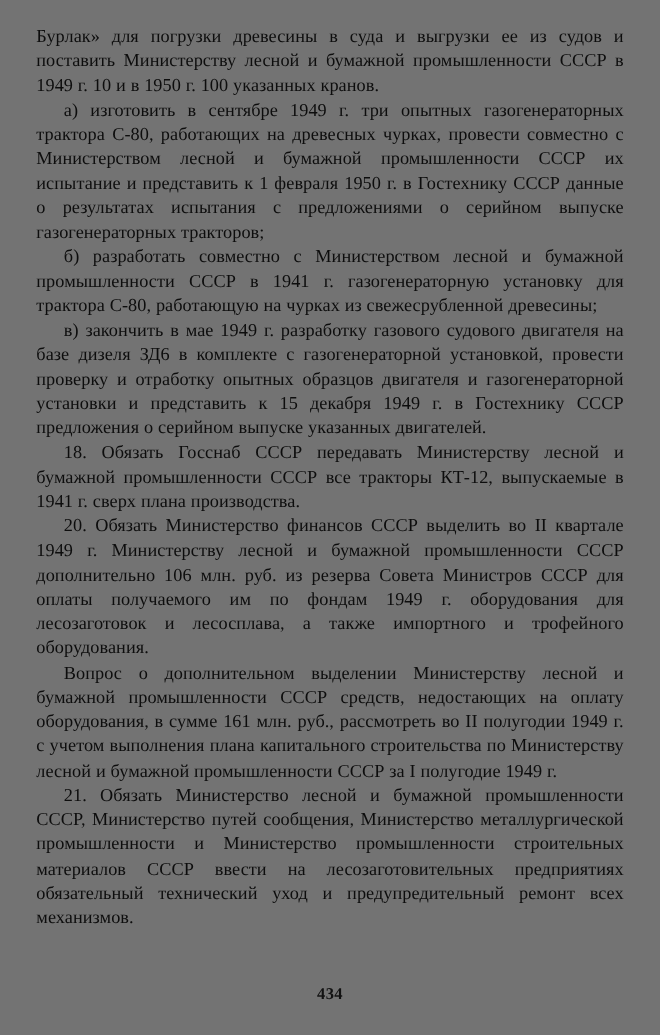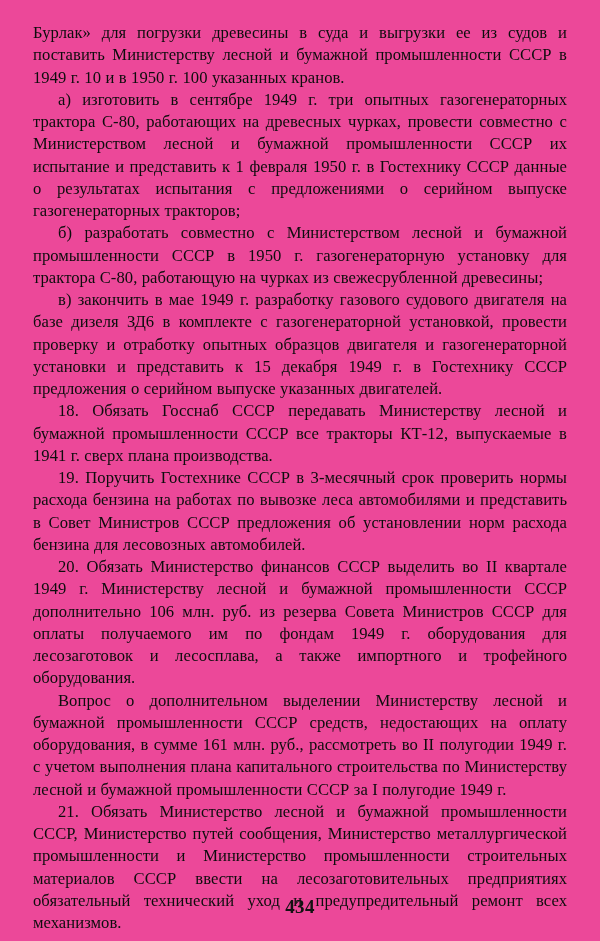--- a/index.html
+++ b/index.html
@@ -15,21 +15,21 @@
     color: #0d0d0d;
     overflow: hidden;
     position: relative;
     -webkit-font-smoothing: none;
   }
 
   
   .page {
     position: absolute;
     inset: 0;
-    background: #ec4899;
+    background: #737373;
   }
 
   .textblock {
     position: absolute;
     left: 33px;
     top: 22px;
     width: 534px;
     text-align: justify;
     text-justify: inter-word;
     font-size: 16.6px;
@@ -59,38 +59,37 @@
     text-align-last: left;
   }
 
   .pagenum {
     position: absolute;
     left: 0;
     right: 0;
     top: 896px;
     text-align: center;
     font-family: "Liberation Serif", "DejaVu Serif", serif;
-    font-size: 19px;
+    font-size: 15px;
     font-weight: 700;
     letter-spacing: 0.4px;
     color: #121212;
   }
 </style>
 </head>
 <body>
 
 <div class="page">
 
   <div class="textblock" id="textblock">
       <p class="cont">Бурлак» для погрузки древесины в суда и выгрузки ее из судов и поставить Министерству лесной и бумажной промышленности СССР в 1949 г. 10 и в 1950 г. 100 указанных кранов.</p>
       <p class="ind">а) изготовить в сентябре 1949 г. три опытных газогенераторных трактора С-80, работающих на древесных чурках, провести совместно с Министерством лесной и бумажной промышленности СССР их испытание и представить к 1 февраля 1950 г. в Гостехнику СССР данные о результатах испытания с предложениями о серийном выпуске газогенераторных тракторов;</p>
-      <p class="ind">б) разработать совместно с Министерством лесной и бумажной промышленности СССР в 1950 г. газогенераторную установку для трактора С-80, работающую на чурках из свежесрубленной древесины;</p>
+      <p class="ind">б) разработать совместно с Министерством лесной и бумажной промышленности СССР в 1941 г. газогенераторную установку для трактора С-80, работающую на чурках из свежесрубленной древесины;</p>
       <p class="ind">в) закончить в мае 1949 г. разработку газового судового двигателя на базе дизеля ЗД6 в комплекте с газогенераторной установкой, провести проверку и отработку опытных образцов двигателя и газогенераторной установки и представить к 15 декабря 1949 г. в Гостехнику СССР предложения о серийном выпуске указанных двигателей.</p>
       <p class="ind">18. Обязать Госснаб СССР передавать Министерству лесной и бумажной промышленности СССР все тракторы КТ-12, выпускаемые в 1941 г. сверх плана производства.</p>
-      <p class="ind">19. Поручить Гостехнике СССР в 3-месячный срок проверить нормы расхода бензина на работах по вывозке леса автомобилями и представить в Совет Министров СССР предложения об установлении норм расхода бензина для лесовозных автомобилей.</p>
       <p class="ind">20. Обязать Министерство финансов СССР выделить во II квартале 1949 г. Министерству лесной и бумажной промышленности СССР дополнительно 106 млн. руб. из резерва Совета Министров СССР для оплаты получаемого им по фондам 1949 г. оборудования для лесозаготовок и лесосплава, а также импортного и трофейного оборудования.</p>
       <p class="ind">Вопрос о дополнительном выделении Министерству лесной и бумажной промышленности СССР средств, недостающих на оплату оборудования, в сумме 161 млн. руб., рассмотреть во II полугодии 1949 г. с учетом выполнения плана капитального строительства по Министерству лесной и бумажной промышленности СССР за I полугодие 1949 г.</p>
       <p class="ind">21. Обязать Министерство лесной и бумажной промышленности СССР, Министерство путей сообщения, Министерство металлургической промышленности и Министерство промышленности строительных материалов СССР ввести на лесозаготовительных предприятиях обязательный технический уход и предупредительный ремонт всех механизмов.</p>
     </div>
 
   <div class="pagenum">434</div>
 
 </div>
 
 </body></html>

